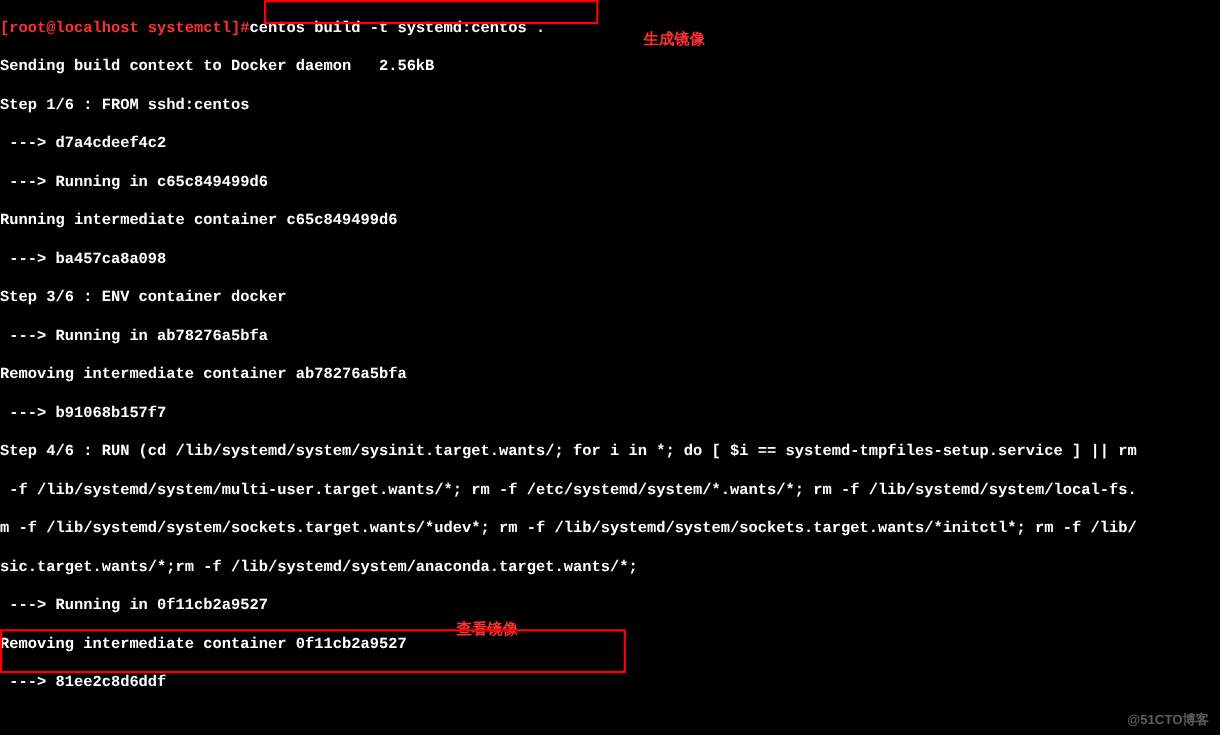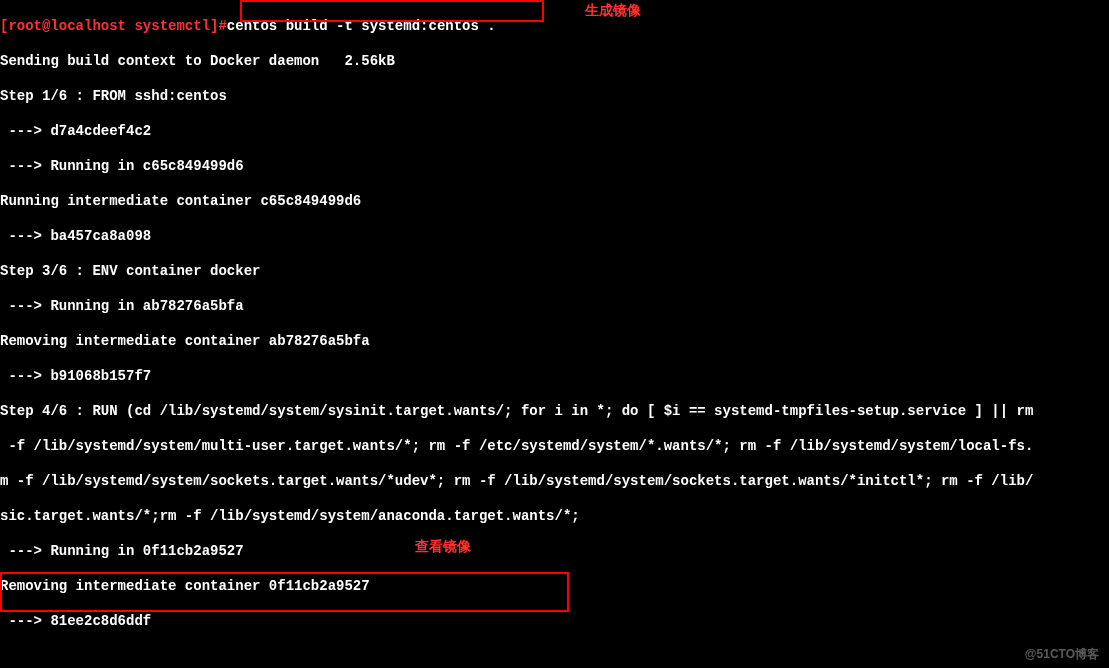--- a/index.html
+++ b/index.html
@@ -20,20 +20,21 @@
     padding: 0;
     white-space: pre;
   }
   .red { color: #ff3030; }
   .white { color: #ffffff; }
   .annotation {
     color: #ff3030;
     position: absolute;
     font-family: "Microsoft YaHei", sans-serif;
     font-size: 14px;
+    margin-top: 25px;
   }
   .watermark {
     position: absolute;
     bottom: 6px;
     right: 10px;
     color: rgba(255,255,255,0.35);
     font-family: "Microsoft YaHei", sans-serif;
     font-size: 12px;
     text-align: center;
   }

